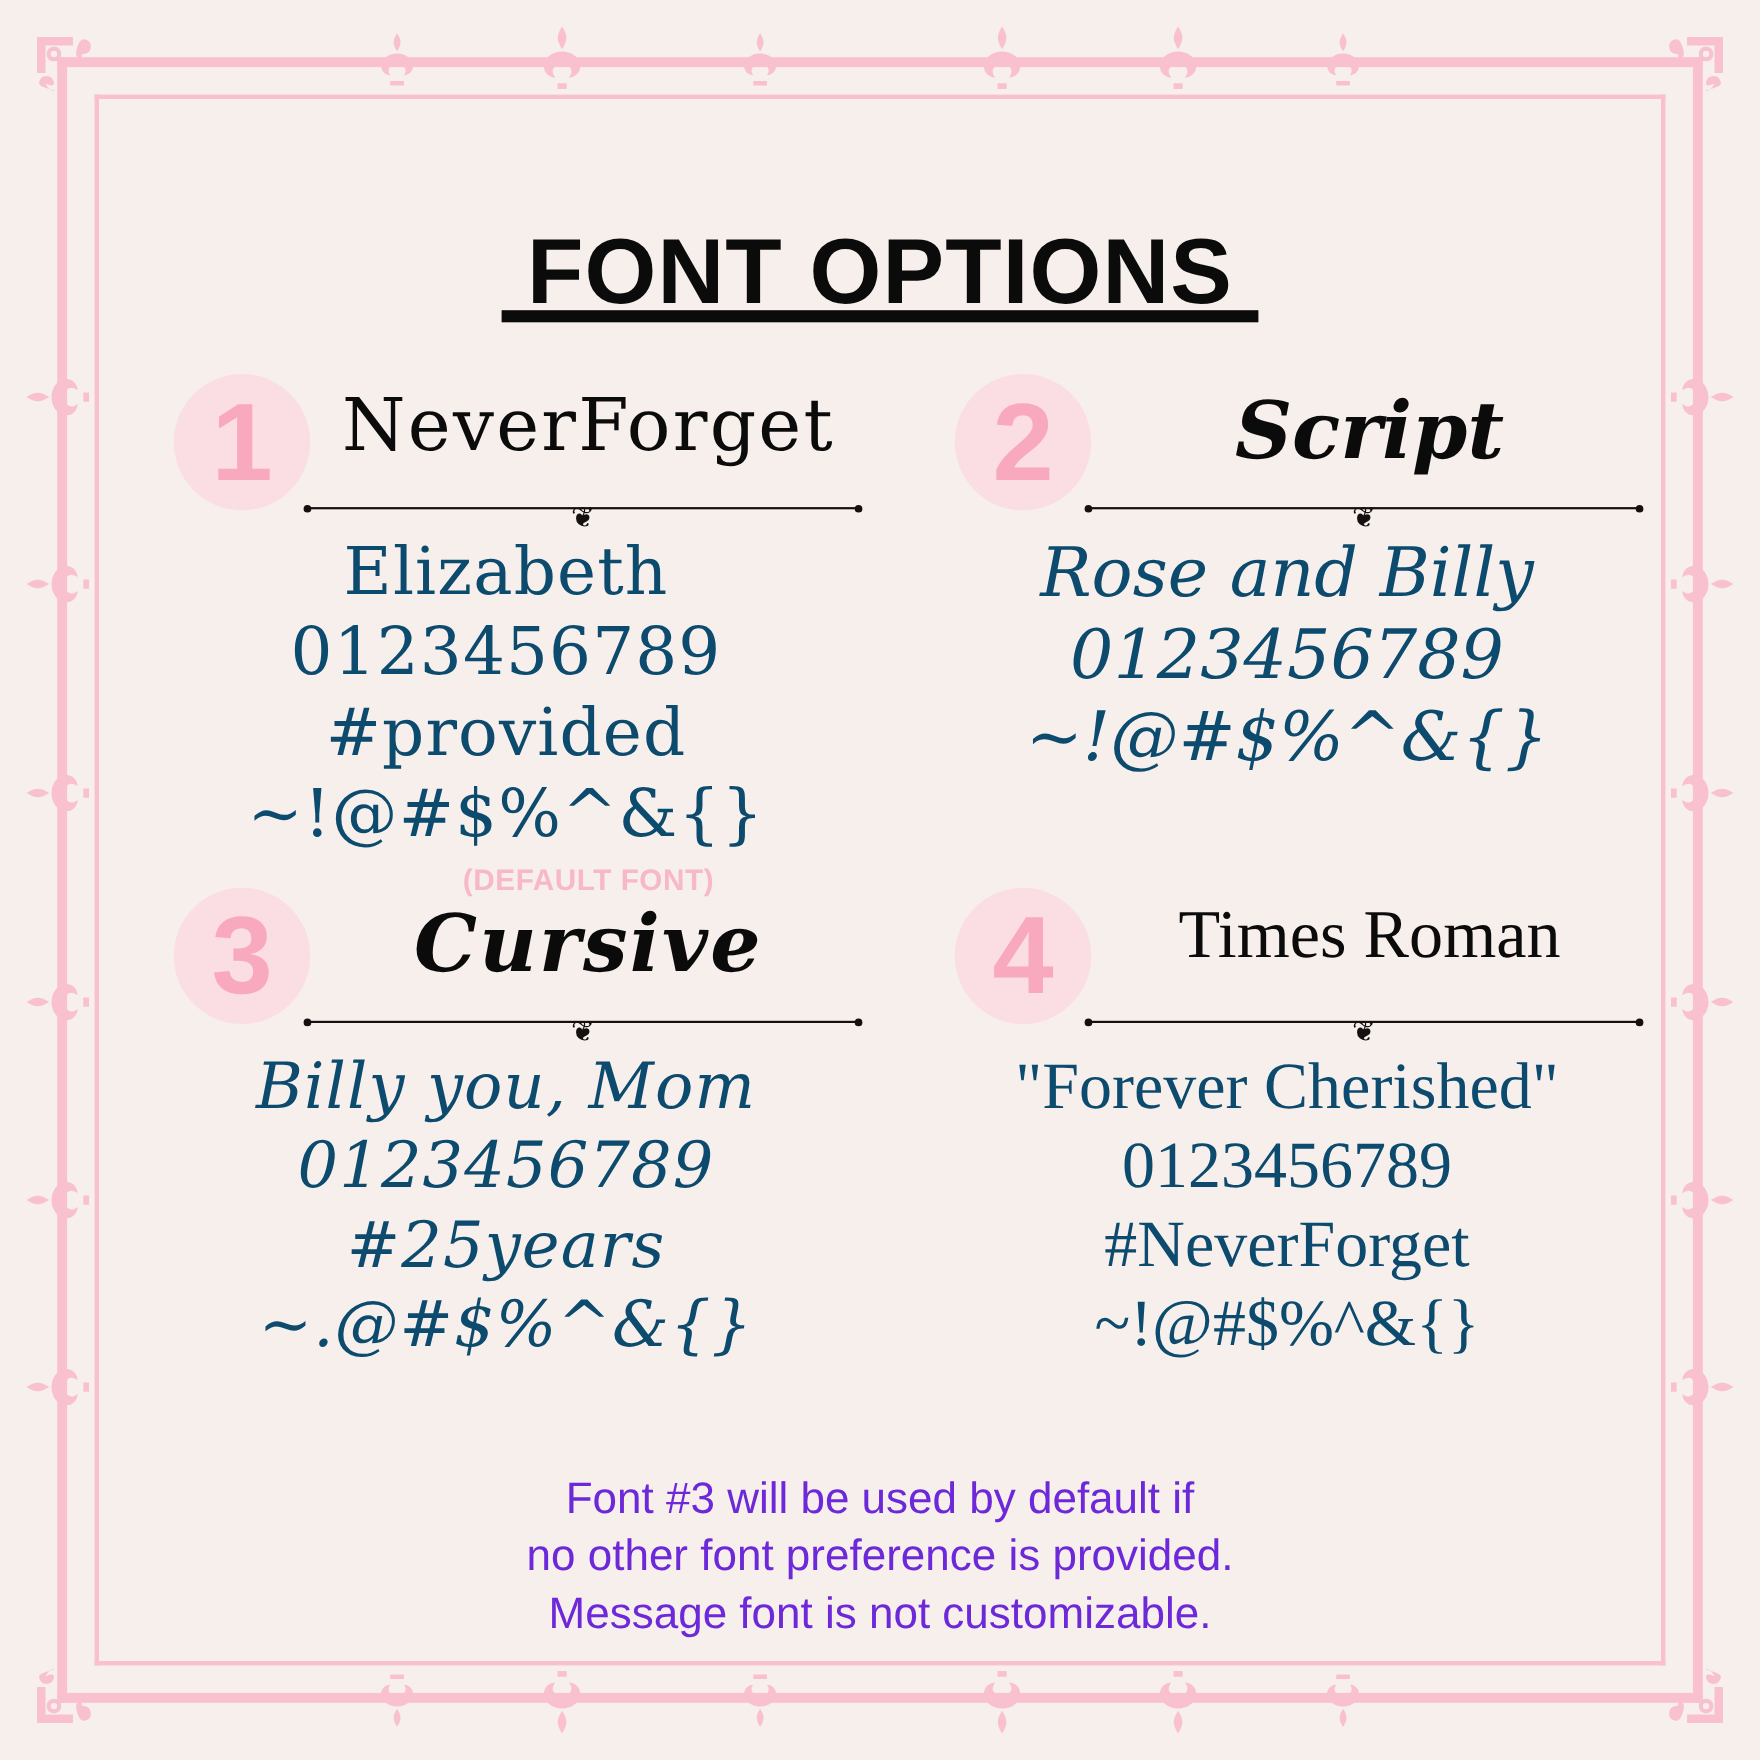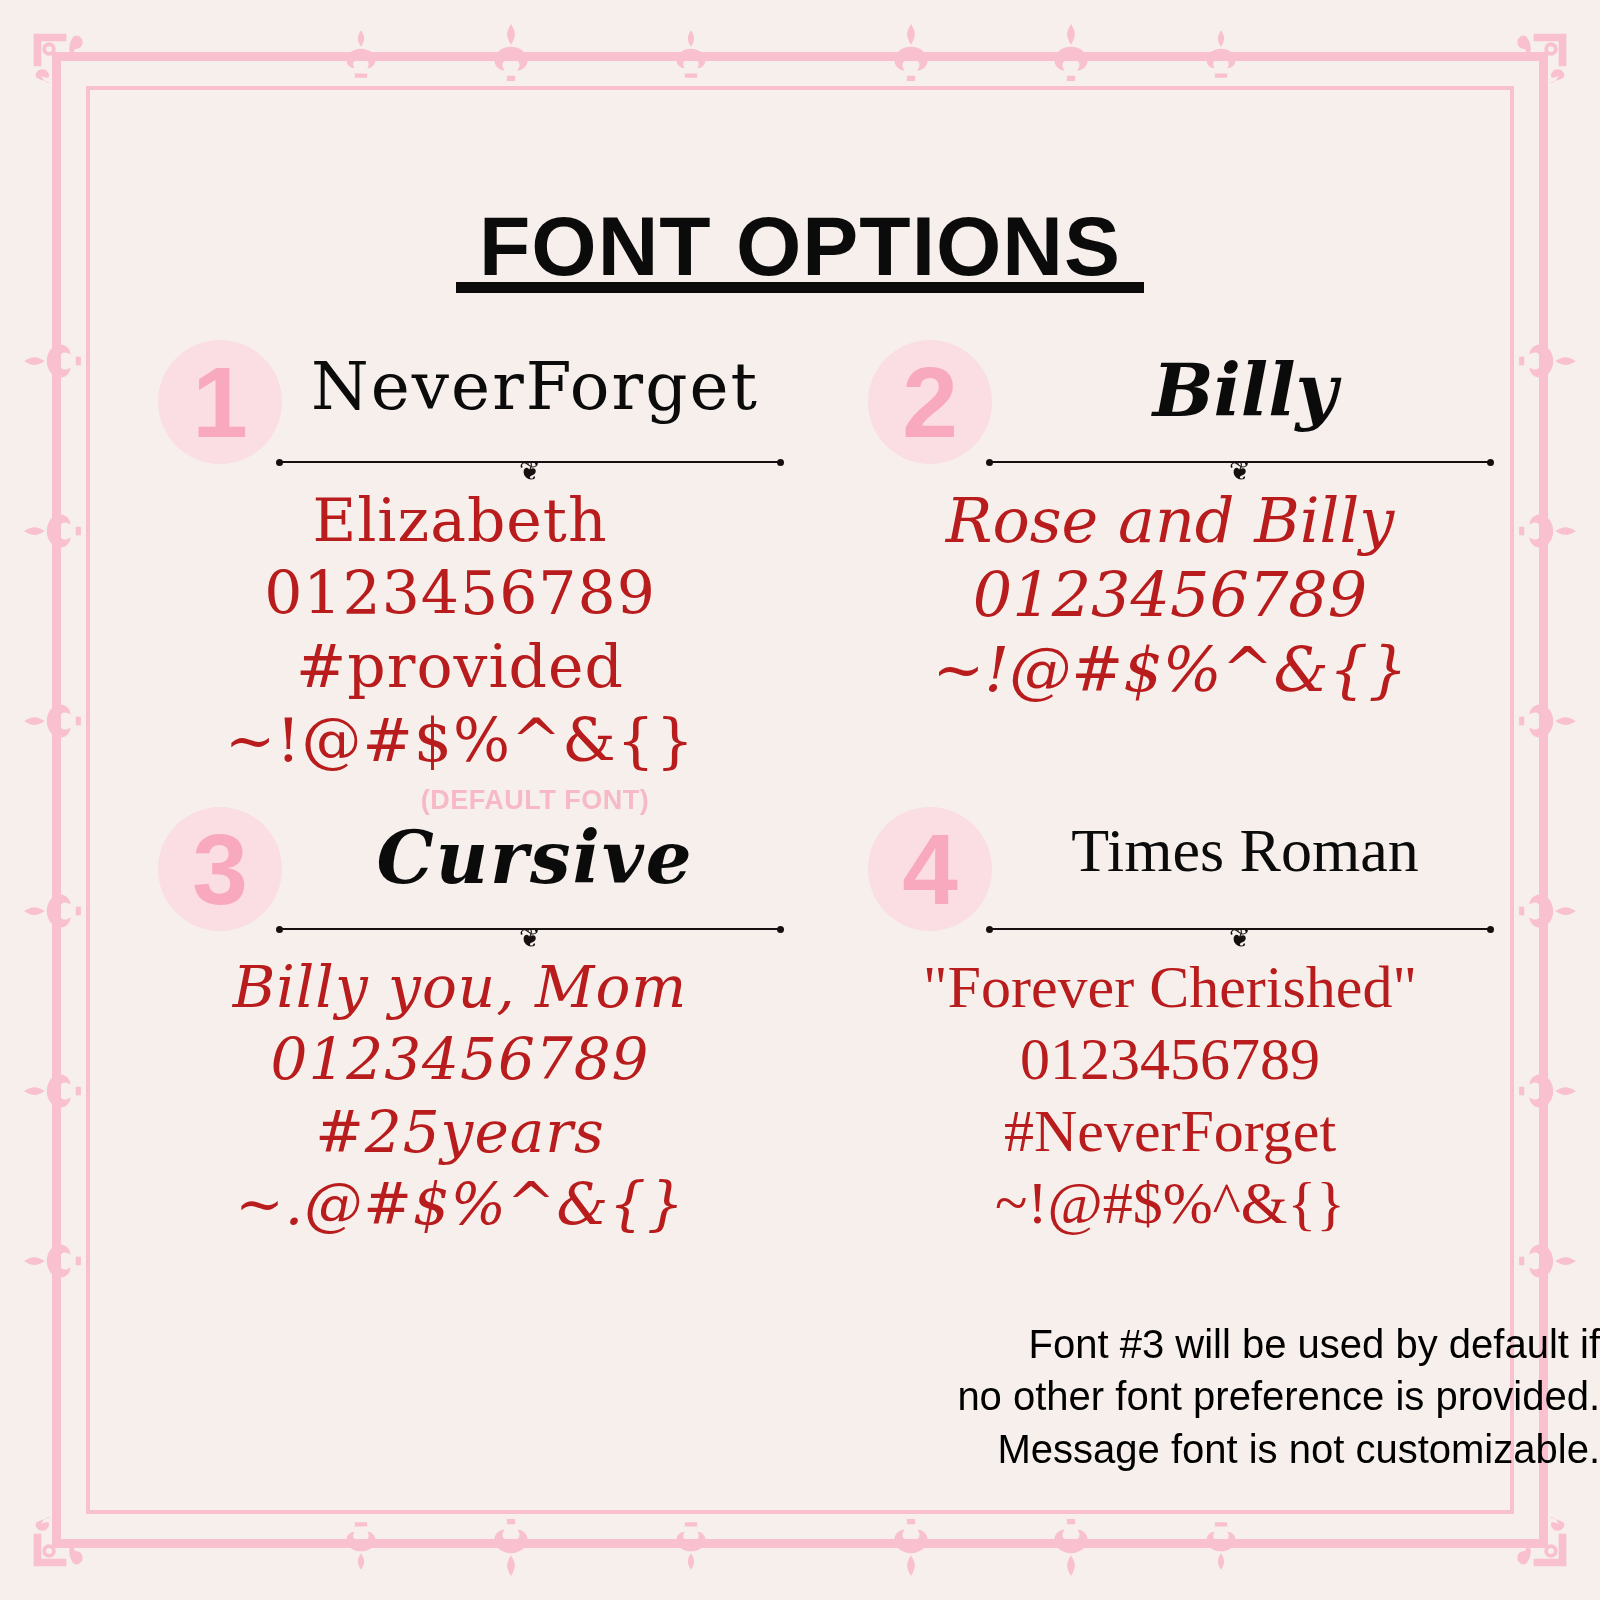--- a/index.html
+++ b/index.html
@@ -171,39 +171,39 @@
     top: 2px;
     font-size: 26px;
     line-height: 22px;
     color: #15100f;
     font-family: "DejaVu Serif", serif;
   }
 
   .samples {
     margin-top: 14px;
     text-align: center;
-    color: #b91c1c;
+    color: #0c4a6e;
   }
   .samples div { white-space: nowrap; }
 
   .s1 { font-family: "DejaVu Serif", serif; font-size: 60px; line-height: 1.22; letter-spacing: 1px; }
   .s2 { font-family: "DejaVu Serif", serif; font-style: italic; font-size: 62px; line-height: 1.2; }
   .s3 { font-family: "DejaVu Serif", serif; font-style: italic; font-size: 58px; line-height: 1.25; letter-spacing: 1px; }
   .s4 { font-family: "Liberation Serif", serif; font-size: 60px; line-height: 1.2; }
 
   
   .footnote {
     position: absolute;
-    bottom: 124px;
+    bottom: 106px;
     left: 0;
     width: 100%;
-    text-align: right;
+    text-align: center;
     font-size: 40px;
     line-height: 1.32;
-    color: #000000;
+    color: #6d28d9;
     font-family: "Liberation Sans", sans-serif;
   }
 </style>
 </head>
 <body>
 
 <div class="border-frame">
   <div class="frame-band band-top"></div>
   <div class="frame-band band-bottom"></div>
   <div class="frame-band band-left"></div>
@@ -393,21 +393,21 @@
       <div>Elizabeth</div>
       <div>0123456789</div>
       <div>#provided</div>
       <div>~!@#$%^&amp;{}</div>
     </div>
   </div>
 
   <div class="option">
     <div class="opt-headrow">
       <div class="numbubble">2</div>
-      <div class="opt-name name-2">Billy</div>
+      <div class="opt-name name-2">Script</div>
       <div class="divider">
         <div class="rule"></div>
         <div class="flourish">❦</div>
       </div>
     </div>
     <div class="samples s2">
       <div>Rose and Billy</div>
       <div>0123456789</div>
       <div>~!@#$%^&amp;{}</div>
     </div>

